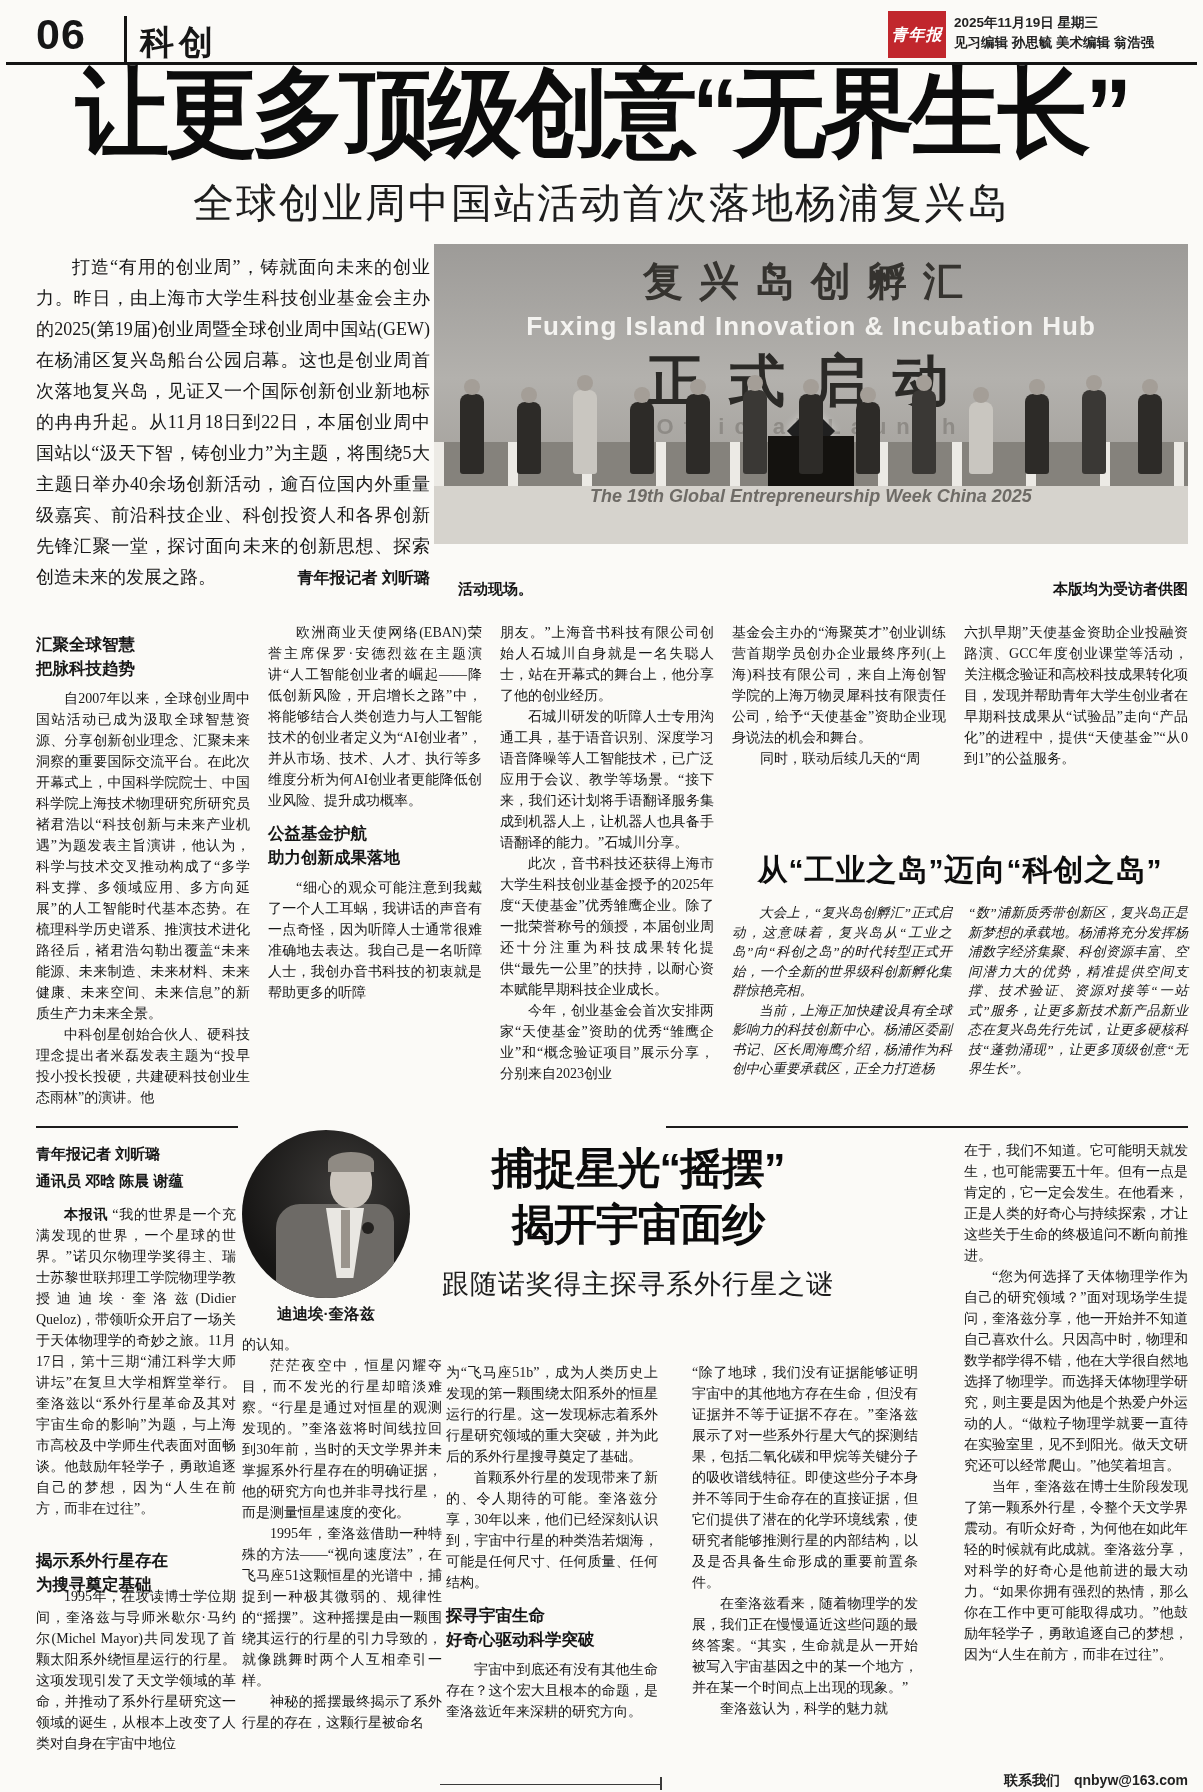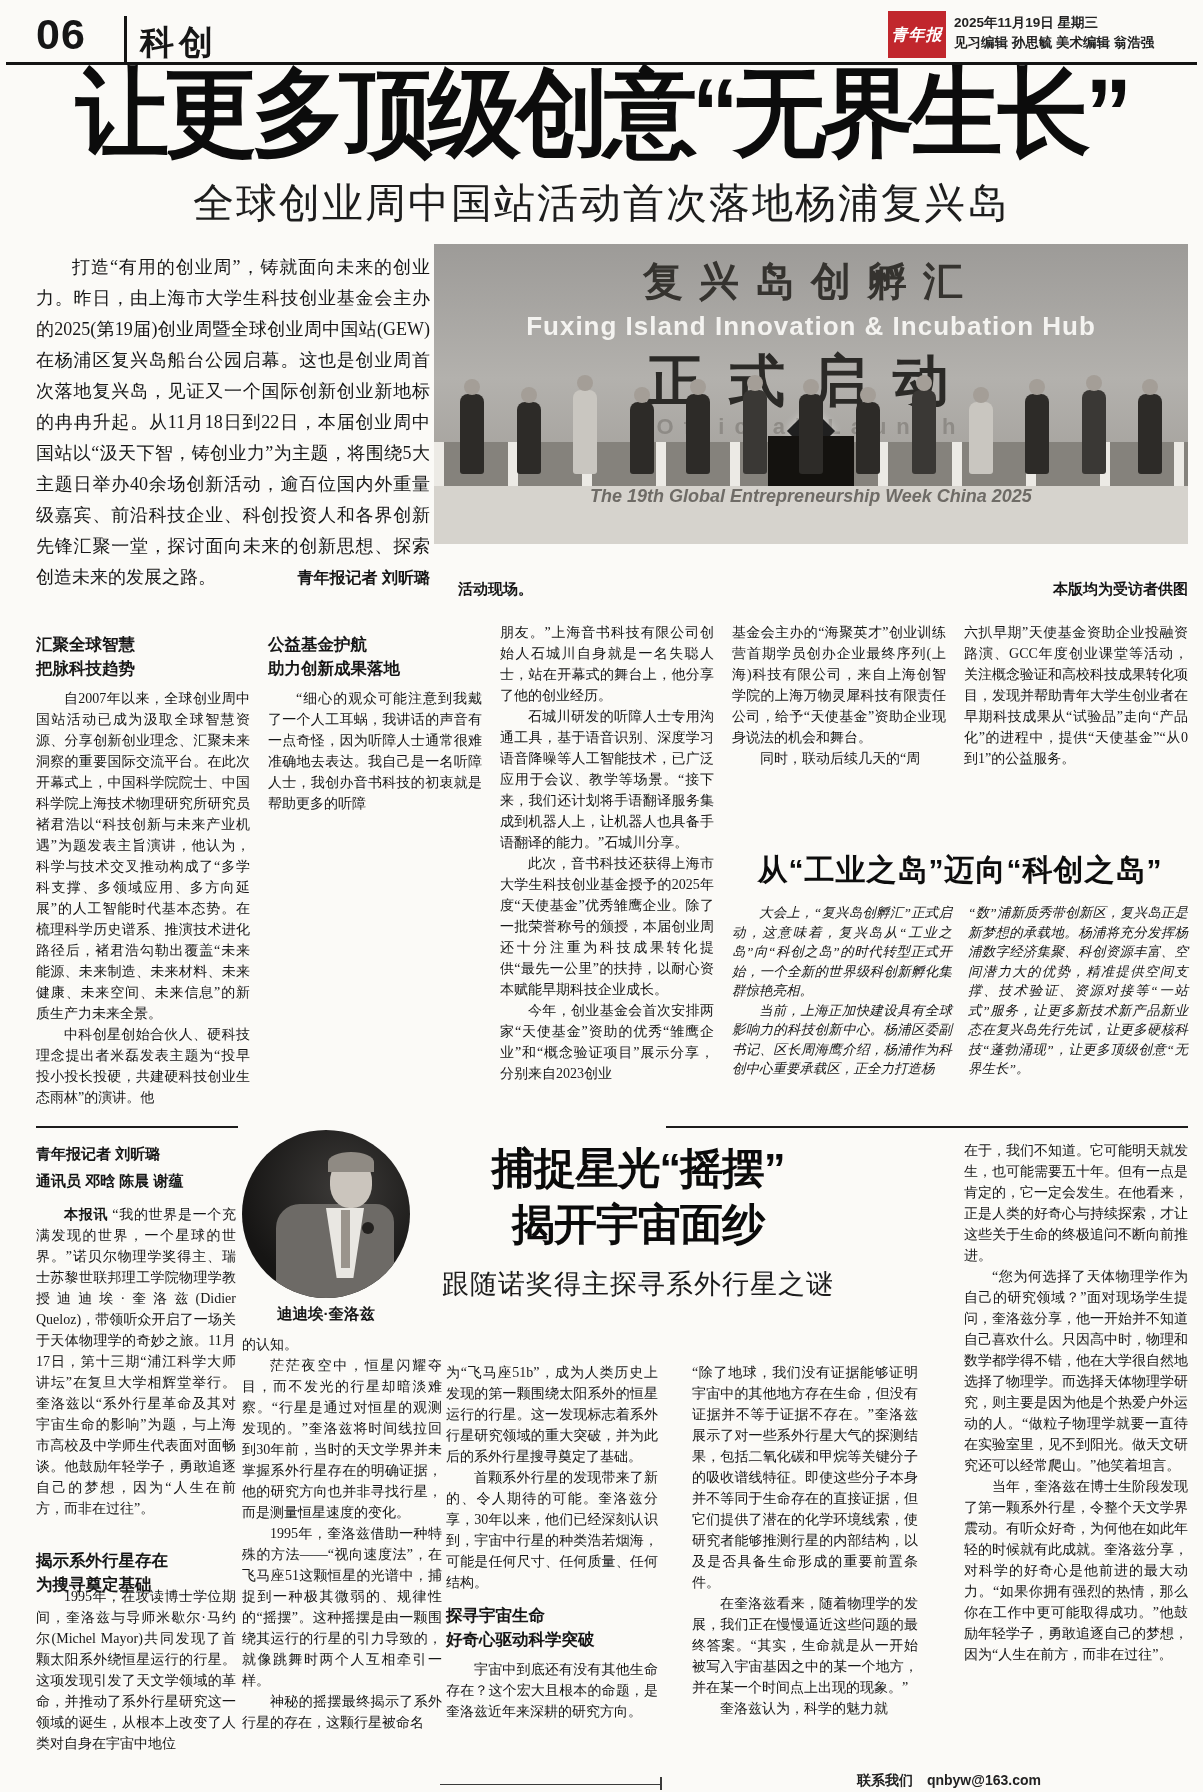--- a/index.html
+++ b/index.html
@@ -113,21 +113,21 @@
   .fh-sub{margin-top:14px;font-size:27px;font-weight:500;letter-spacing:1px;color:#1c1c1c;}
 
   .fB{left:242px;top:1334px;width:200px;}
   .fC{left:446px;top:1362px;width:212px;}
   .fD{left:692px;top:1362px;width:226px;}
   .fE{left:964px;top:1140px;width:224px;}
 
   
   .footer-rule{left:440px;top:1784px;width:222px;height:1px;background:#3a3a3a;}
   .footer-tick{left:660px;top:1777px;width:2px;height:13px;background:#3a3a3a;}
-  .footer{left:700px;top:1772px;width:488px;text-align:center;font-size:14px;font-weight:700;color:#222;}
+  .footer{left:700px;top:1772px;width:488px;text-align:right;font-size:14px;font-weight:700;color:#222;}
   .footer span{margin-left:10px;}
 </style>
 </head>
 <body>
 
 <div class="abs pg-num">06</div>
 <div class="abs hdr-bar"></div>
 <div class="abs section-name">科创</div>
 <div class="abs logo">青年报</div>
 <div class="abs hdr-date">2025年11月19日 星期三</div>
@@ -177,20 +177,21 @@
 <div class="abs coltext c1">
   <div class="colhead">
     <div>汇聚全球智慧</div>
     <div>把脉科技趋势</div>
   </div>
   <p>自2007年以来，全球创业周中国站活动已成为汲取全球智慧资源、分享创新创业理念、汇聚未来洞察的重要国际交流平台。在此次开幕式上，中国科学院院士、中国科学院上海技术物理研究所研究员褚君浩以“科技创新与未来产业机遇”为题发表主旨演讲，他认为，科学与技术交叉推动构成了“多学科支撑、多领域应用、多方向延展”的人工智能时代基本态势。在梳理科学历史谱系、推演技术进化路径后，褚君浩勾勒出覆盖“未来能源、未来制造、未来材料、未来健康、未来空间、未来信息”的新质生产力未来全景。</p>
   <p>中科创星创始合伙人、硬科技理念提出者米磊发表主题为“投早投小投长投硬，共建硬科技创业生态雨林”的演讲。他</p>
 </div>
 
 <div class="abs coltext c2">
+  <p>欧洲商业天使网络(EBAN)荣誉主席保罗·安德烈兹在主题演讲“人工智能创业者的崛起——降低创新风险，开启增长之路”中，将能够结合人类创造力与人工智能技术的创业者定义为“AI创业者”，并从市场、技术、人才、执行等多维度分析为何AI创业者更能降低创业风险、提升成功概率。</p>
   <div class="colhead">
     <div>公益基金护航</div>
     <div>助力创新成果落地</div>
   </div>
   <p>“细心的观众可能注意到我戴了一个人工耳蜗，我讲话的声音有一点奇怪，因为听障人士通常很难准确地去表达。我自己是一名听障人士，我创办音书科技的初衷就是帮助更多的听障</p>
 </div>
 
 <div class="abs coltext c3">
   <p class="noind">朋友。”上海音书科技有限公司创始人石城川自身就是一名失聪人士，站在开幕式的舞台上，他分享了他的创业经历。</p>
   <p>石城川研发的听障人士专用沟通工具，基于语音识别、深度学习语音降噪等人工智能技术，已广泛应用于会议、教学等场景。“接下来，我们还计划将手语翻译服务集成到机器人上，让机器人也具备手语翻译的能力。”石城川分享。</p>

